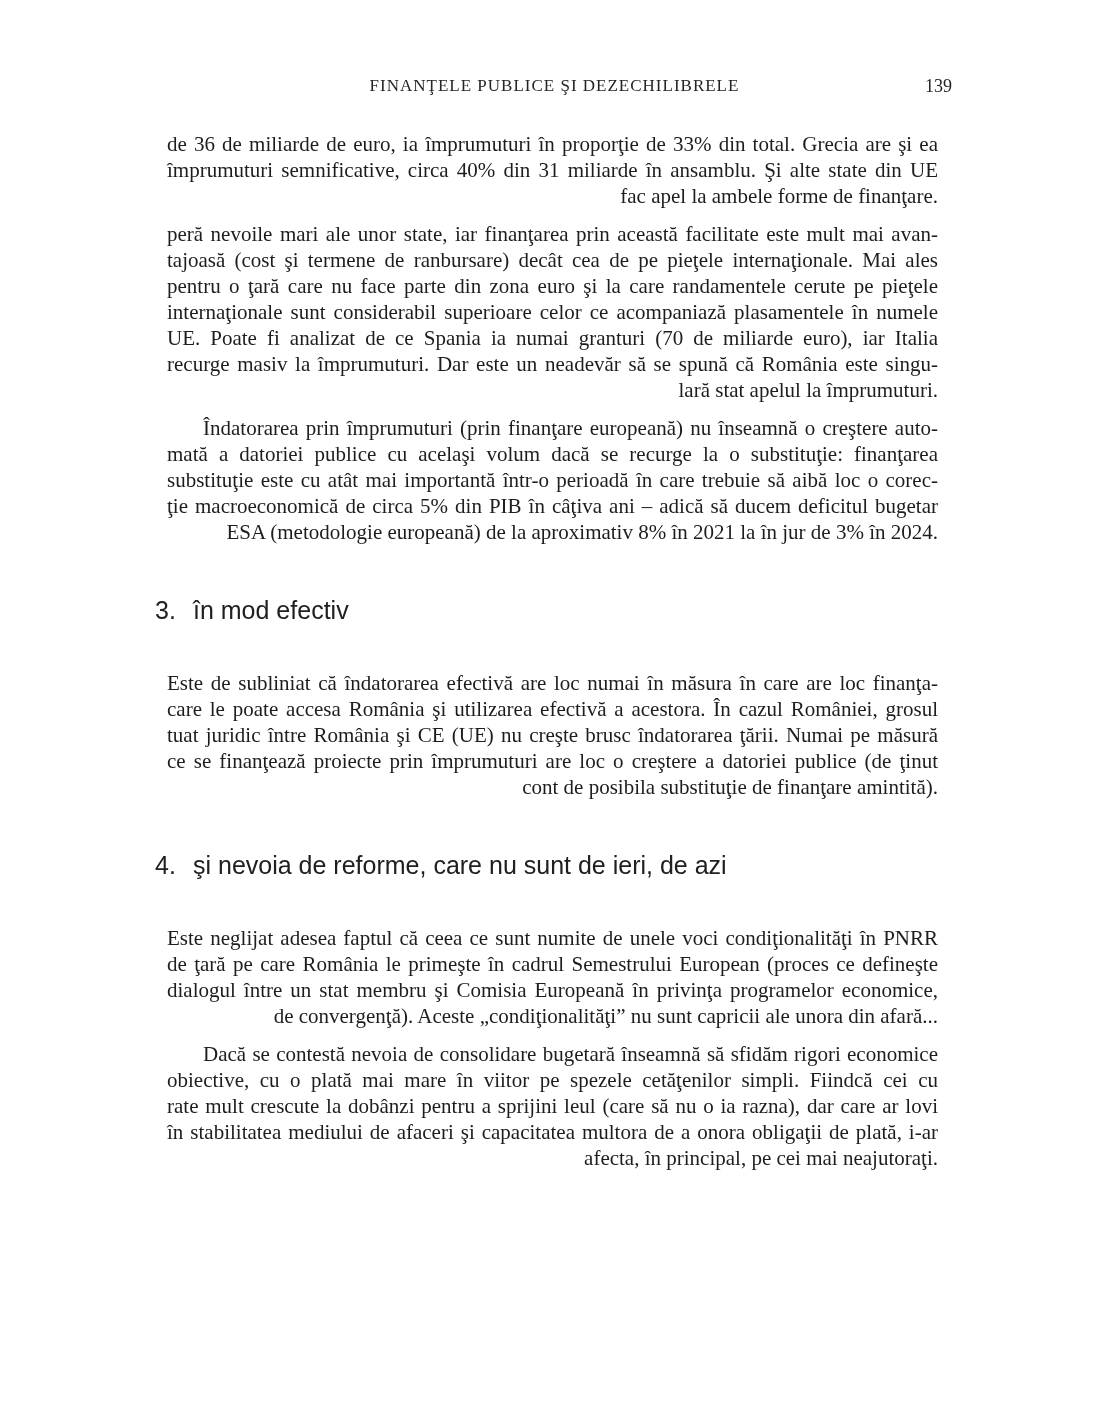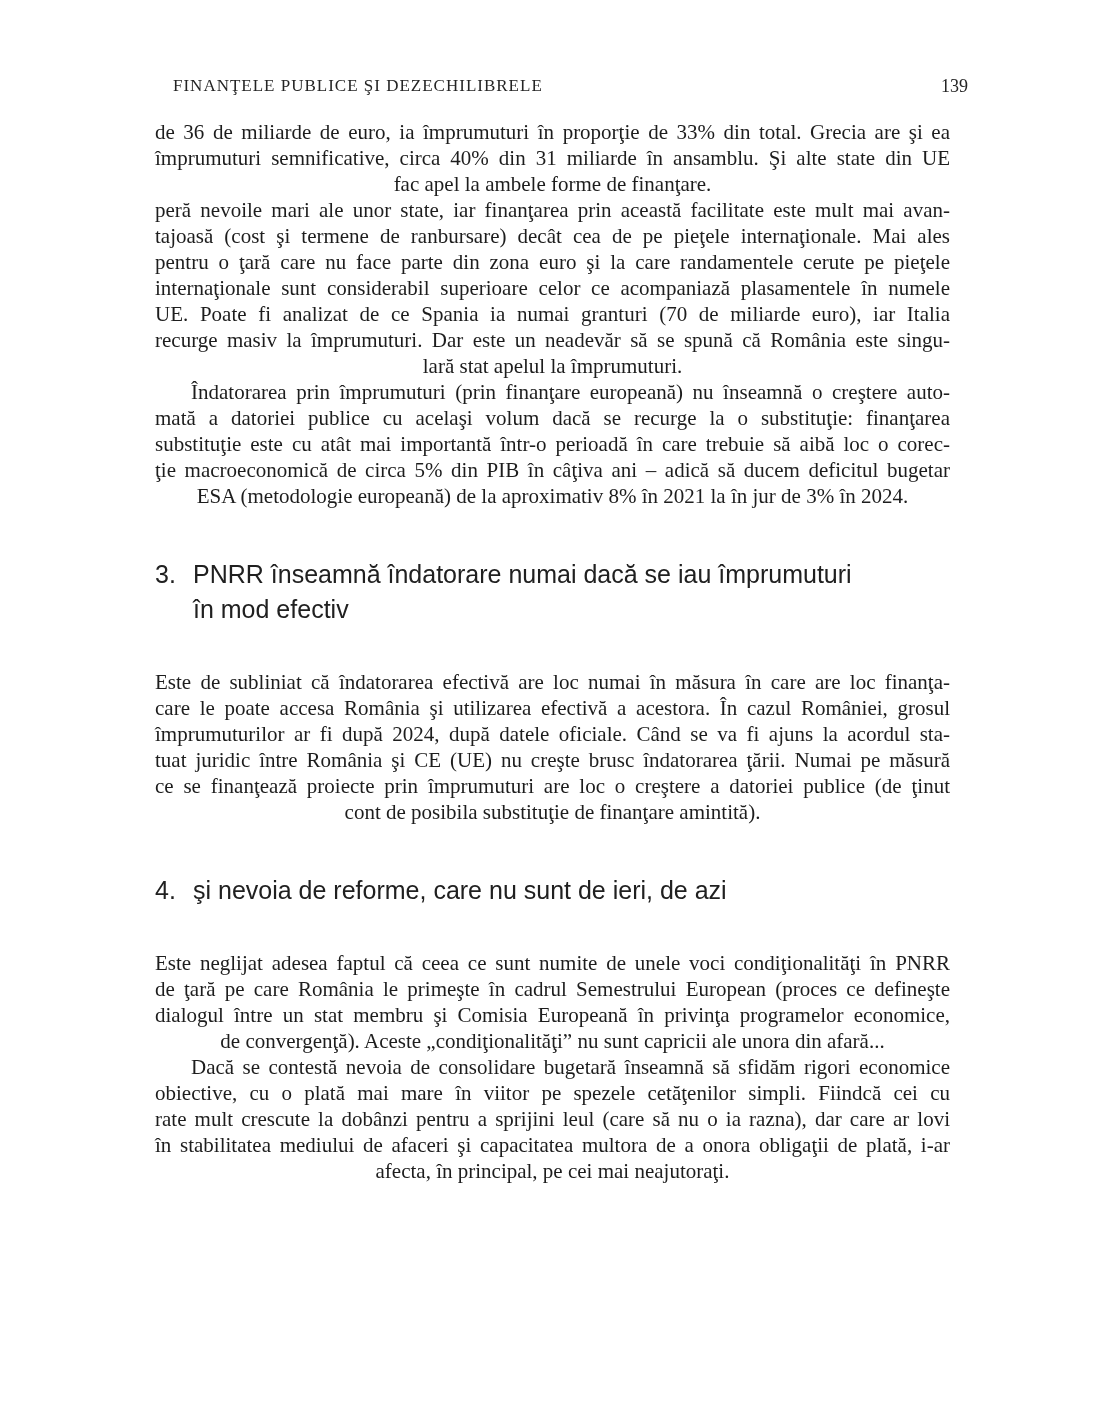--- a/index.html
+++ b/index.html
@@ -8,45 +8,46 @@
     width: 1100px;
     height: 1422px;
     background: #ffffff;
     overflow: hidden;
     font-family: "Liberation Serif", serif;
     color: #1d1d1d;
   }
   .runhead {
     position: absolute;
     top: 76px;
-    left: 173px;
+    left: 157px;
     width: 795px;
     height: 24px;
     font-size: 17px;
     letter-spacing: 1px;
+    text-align: center;
     color: #242424;
   }
   .rh-num {
     position: absolute;
     right: 0;
     top: 0;
     font-size: 18px;
     letter-spacing: 0;
   }
   .content {
     position: absolute;
     top: 119px;
     left: 155px;
     width: 795px;
   }
-  .para { margin: 0; }
+  .para { margin: 12px; }
   .line {
     font-size: 21px;
     line-height: 26px;
-    text-align: center;
+    text-align: right;
     white-space: normal;
   }
   .line.just {
     text-align: justify;
     text-align-last: justify;
   }
   .line.indent { text-indent: 36px; }
   .heading {
     display: flex;
     margin: 48px 0 42px 0;
@@ -85,28 +86,26 @@
       <div class="para">
         <div class="line just indent">Îndatorarea prin împrumuturi (prin finanţare europeană) nu înseamnă o creştere auto-</div>
         <div class="line just">mată a datoriei publice cu acelaşi volum dacă se recurge la o substituţie: finanţarea</div>
         <div class="line just">substituţie este cu atât mai importantă într-o perioadă în care trebuie să aibă loc o corec-</div>
         <div class="line just">ţie macroeconomică de circa 5% din PIB în câţiva ani – adică să ducem deficitul bugetar</div>
         <div class="line">ESA (metodologie europeană) de la aproximativ 8% în 2021 la în jur de 3% în 2024.</div>
       </div>
       <div class="heading">
         <span class="h-num">3.</span>
         <div class="h-text">
-          <div class="h-line">PNRR înseamnă îndatorare numai dacă se iau împrumuturi</div>
           <div class="h-line">în mod efectiv</div>
         </div>
       </div>
       <div class="para">
         <div class="line just">Este de subliniat că îndatorarea efectivă are loc numai în măsura în care are loc finanţa-</div>
         <div class="line just">care le poate accesa România şi utilizarea efectivă a acestora. În cazul României, grosul</div>
-        <div class="line just">împrumuturilor ar fi după 2024, după datele oficiale. Când se va fi ajuns la acordul sta-</div>
         <div class="line just">tuat juridic între România şi CE (UE) nu creşte brusc îndatorarea ţării. Numai pe măsură</div>
         <div class="line just">ce se finanţează proiecte prin împrumuturi are loc o creştere a datoriei publice (de ţinut</div>
         <div class="line">cont de posibila substituţie de finanţare amintită).</div>
       </div>
       <div class="heading">
         <span class="h-num">4.</span>
         <div class="h-text">
           <div class="h-line">şi nevoia de reforme, care nu sunt de ieri, de azi</div>
         </div>
       </div>

